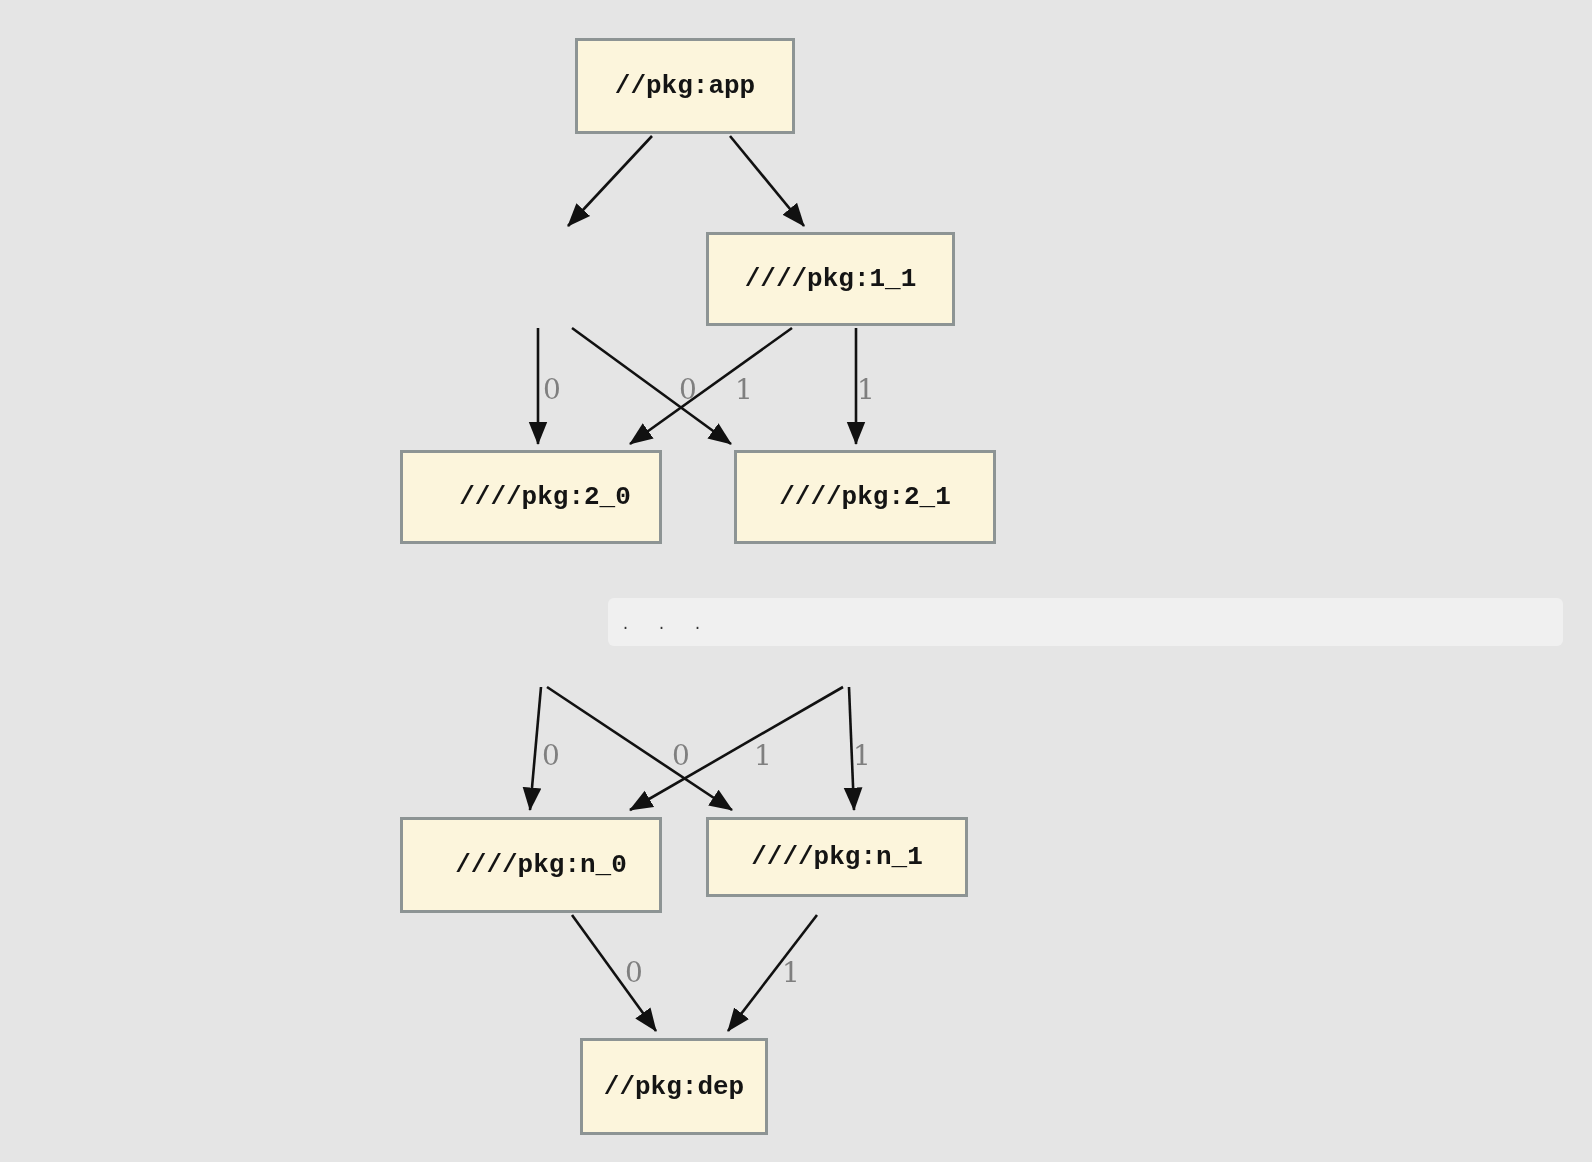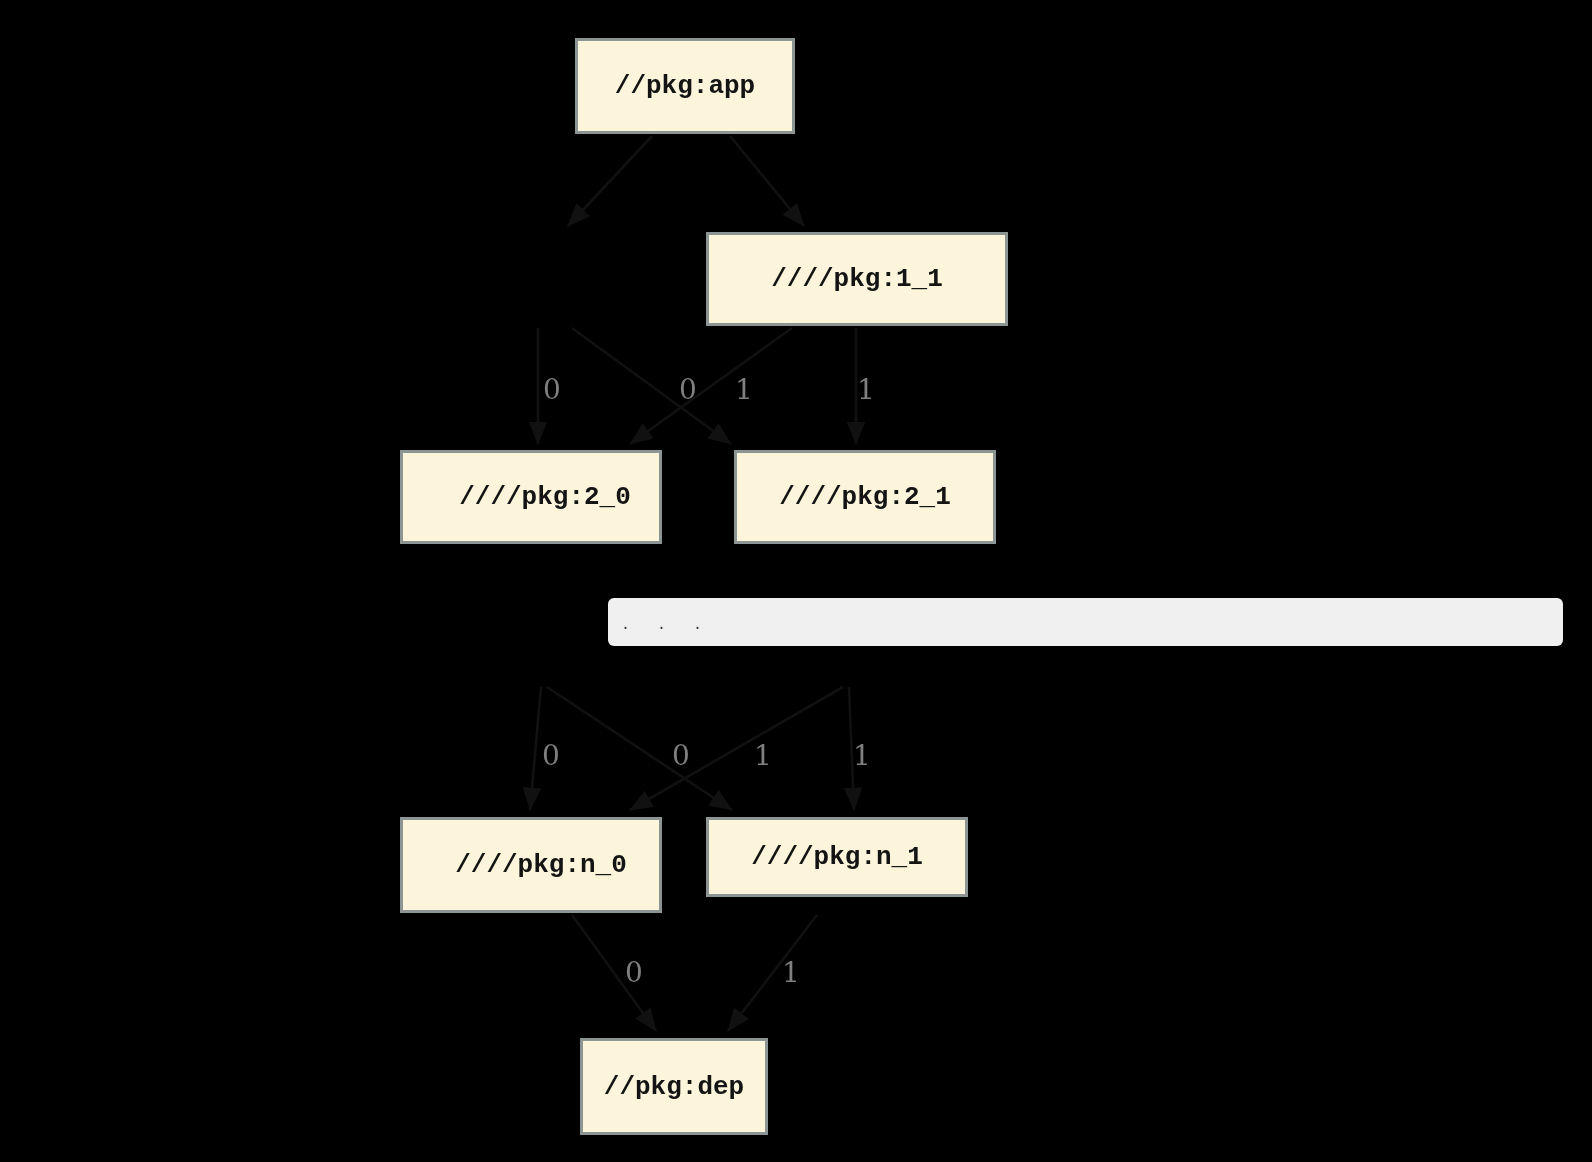--- a/index.html
+++ b/index.html
@@ -9,21 +9,21 @@
     --edge_label: #7f7f7f;
     --band_bg: #f0f0f0;
     --band_text: #333333;
     --node_text: #141414;
   }
   html, body { margin: 0; padding: 0; background: #ffffff; }
   .canvas {
     position: relative;
     width: 1592px;
     height: 1162px;
-    background: #000000;
+    background: #e5e5e5;
     overflow: hidden;
     font-family: "Liberation Sans", sans-serif;
   }
   .edge-layer {
     position: absolute;
     left: 0; top: 0;
     width: 1592px; height: 1162px;
     pointer-events: none;
   }
   .edge-layer line { stroke: var(--edge); stroke-width: 2.6; }
@@ -37,21 +37,21 @@
     align-items: center;
     justify-content: center;
     font-family: "Liberation Mono", monospace;
     font-weight: bold;
     font-size: 26px;
     color: var(--node_text);
     white-space: nowrap;
   }
   .n-app  { left: 575px; top: 38px;   width: 220px; height: 96px; }
   .n-1_0  { left: 400px; top: 232px;  width: 262px; height: 94px; }
-  .n-1_1  { left: 706px; top: 232px;  width: 302px; height: 94px; }
+  .n-1_1  { left: 706px; top: 232px;  width: 249px; height: 94px; }
   .n-2_0  { left: 400px; top: 450px;  width: 262px; height: 94px; padding-left: 28px; }
   .n-2_1  { left: 734px; top: 450px;  width: 262px; height: 94px; }
   .n-n_0  { left: 400px; top: 817px;  width: 262px; height: 96px; padding-left: 20px; }
   .n-n_1  { left: 706px; top: 817px;  width: 262px; height: 80px; }
   .n-dep  { left: 580px; top: 1038px; width: 188px; height: 97px; }
   .band {
     position: absolute;
     left: 608px; top: 598px;
     width: 955px; height: 48px;
     background: var(--band_bg);

